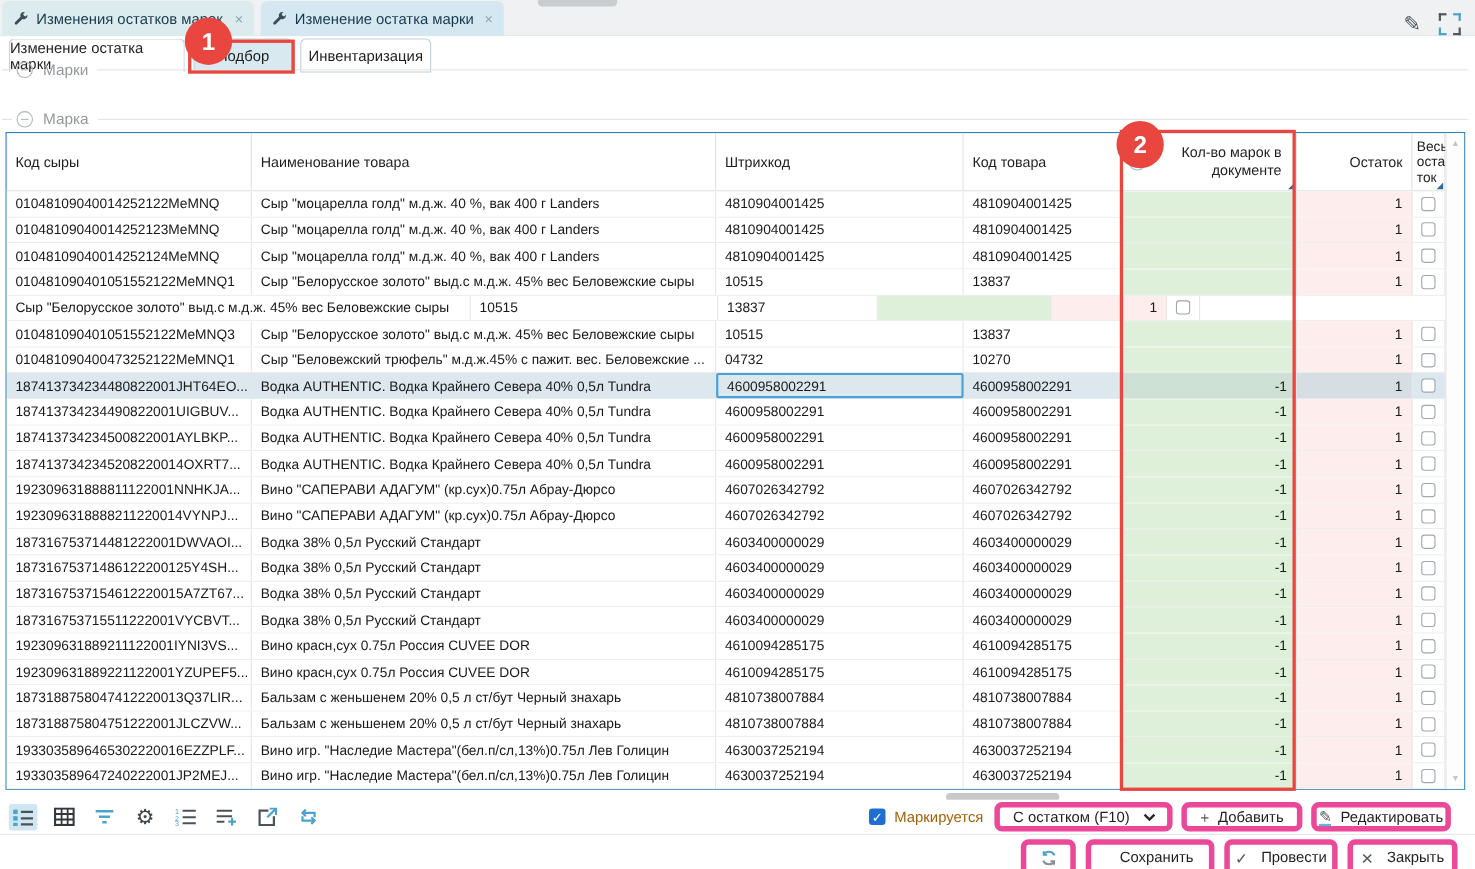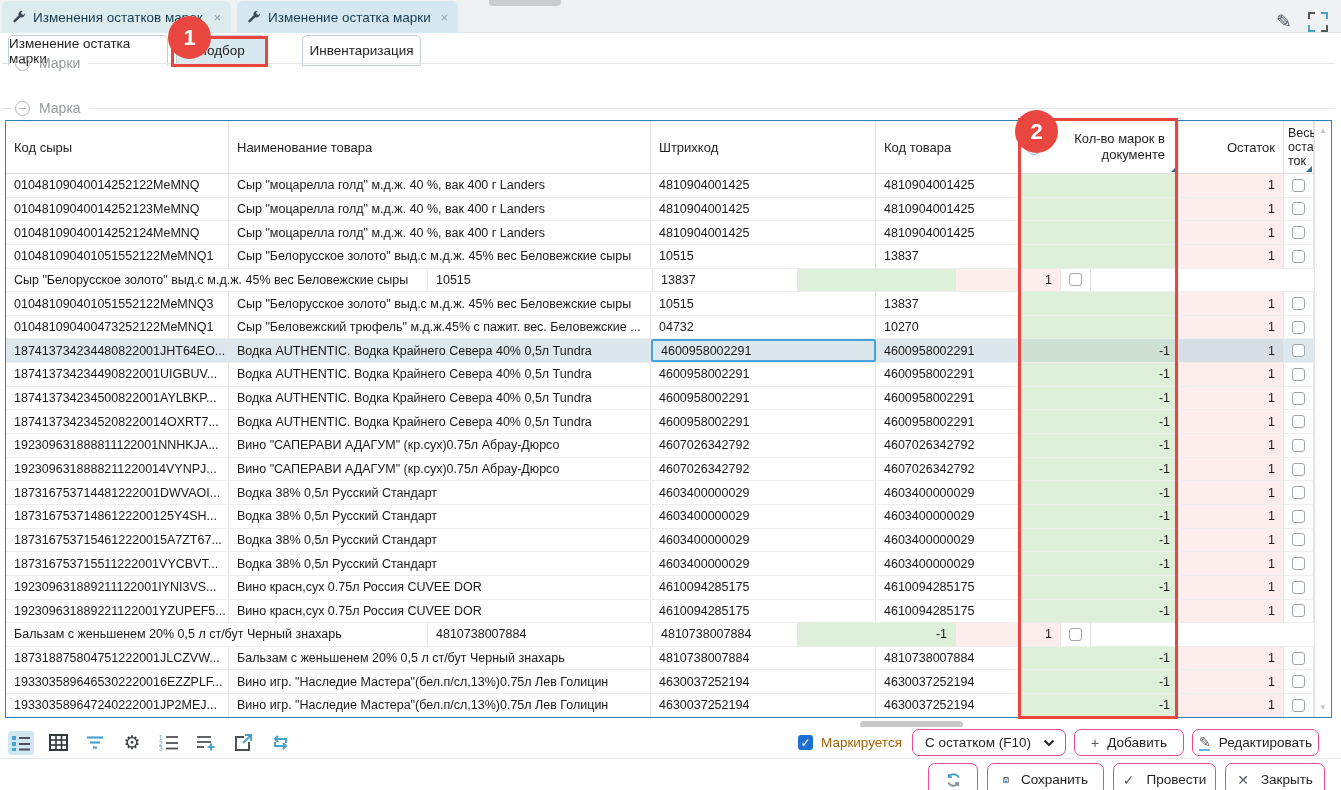--- a/index.html
+++ b/index.html
@@ -21,21 +21,21 @@
   .cb-tl { left:0; top:0; border-left:2px solid #52595e; border-top:2px solid #52595e; }
   .cb-tr { right:0; top:0; border-right:2px solid #4aa3cc; border-top:2px solid #4aa3cc; }
   .cb-bl { left:0; bottom:0; border-left:2px solid #4aa3cc; border-bottom:2px solid #4aa3cc; }
   .cb-br { right:0; bottom:0; border-right:2px solid #52595e; border-bottom:2px solid #52595e; }
 
   
   #subtabs { position:absolute; top:33px; left:0; width:1341px; height:34px; background:#fff; }
   .subtab { position:absolute; top:2px; height:31px; background:#fff; border:1px solid #c2ced5; border-radius:5px 5px 0 0; display:flex; align-items:center; justify-content:center; font-size:13.5px; color:#1e1e1e; }
   #st1 { left:8px; width:160px; border-bottom-color:#fff; }
   #st2 { left:176px; width:90px; background:#d8e9ef; }
-  #st3 { left:273px; width:119px;margin-left:29px; }
+  #st3 { left:273px; width:119px; }
 
   
   .group { position:absolute; left:2px; right:6px; height:20px; display:flex; align-items:center; color:#96999b; font-size:14px; }
   .group::before { content:''; width:9px; height:1px; background:#dcdfe0; margin-right:4px; }
   .minus-circle { width:15px; height:15px; border:1px solid #b3b7b9; border-radius:50%; position:relative; flex-shrink:0; }
   .minus-circle::after { content:''; position:absolute; left:3px; right:3px; top:6px; height:1.5px; background:#b3b7b9; }
   .group .glabel { margin:0 8px 0 9px; }
   .group .gline { flex:1; height:1px; background:#e3e5e6; }
   #group1 { top:53px; } #group2 { top:98px; }
 
@@ -74,21 +74,21 @@
   #badge1 { left:168px; top:16px; }
   #badge2 { left:1015px; top:110px; }
 
   
   #toolbar { position:absolute; top:727px; left:0; width:1341px; height:31px; display:flex; align-items:center; padding-left:8px; gap:11px; background:#fff; }
   .ticon { width:26px; height:24px; display:flex; align-items:center; justify-content:center; }
   .ticon.active { background:#cfe7f0; border-radius:3px; }
   #right-controls { position:absolute; top:728px; right:22px; height:29px; display:flex; align-items:center; gap:8px; }
   .mark-box { width:15px; height:15px; background:#1f6fd2; border-radius:3px; color:#fff; font-size:12px; display:flex; align-items:center; justify-content:center; }
   .mark-label { font-size:13.5px; color:#a16207; margin-right:2px; }
-  .btn { height:27px; background:#fff; border:1px solid #ec4899; border-radius:7px; display:flex; align-items:center; justify-content:center; font-size:13.5px; color:#1f1f1f; gap:8px; padding:0 15px; }
+  .btn { height:27px; background:#fff; border:5px solid #ec4899; border-radius:7px; display:flex; align-items:center; justify-content:center; font-size:13.5px; color:#1f1f1f; gap:8px; padding:0 15px; }
   .btn .bicon { color:#565b5f; font-size:14px; line-height:1; }
   .dropdown { gap:12px; padding:0 10px 0 12px; }
   .pencil-wrap { position:relative; display:inline-block; }
   .pencil-wrap .under { position:absolute; left:0; right:1px; bottom:-1px; height:2px; background:#5bb7dc; }
   #divider { position:absolute; top:758px; left:0; width:1341px; height:1px; background:#e4e6e7; }
   #bottom-buttons { position:absolute; top:763px; right:16px; display:flex; gap:9px; }
   #bottom-buttons .btn { height:33px;gap:12px; }
 </style>
 </head>
 <body>
@@ -362,20 +362,21 @@
         <div class="cell c-name">Вино красн,сух 0.75л Россия CUVEE DOR</div>
         <div class="cell c-bar">4610094285175</div>
         <div class="cell c-code">4610094285175</div>
         <div class="cell c-qty">-1</div>
         <div class="cell c-rem">1</div>
         <div class="cell c-check">
           <span class="checkbox"></span>
         </div>
       </div>
       <div class="trow">
+        <div class="cell c-mark">1873188758047412220013Q37LIR...</div>
         <div class="cell c-name">Бальзам с женьшенем 20% 0,5 л ст/бут Черный знахарь</div>
         <div class="cell c-bar">4810738007884</div>
         <div class="cell c-code">4810738007884</div>
         <div class="cell c-qty">-1</div>
         <div class="cell c-rem">1</div>
         <div class="cell c-check">
           <span class="checkbox"></span>
         </div>
       </div>
       <div class="trow">

